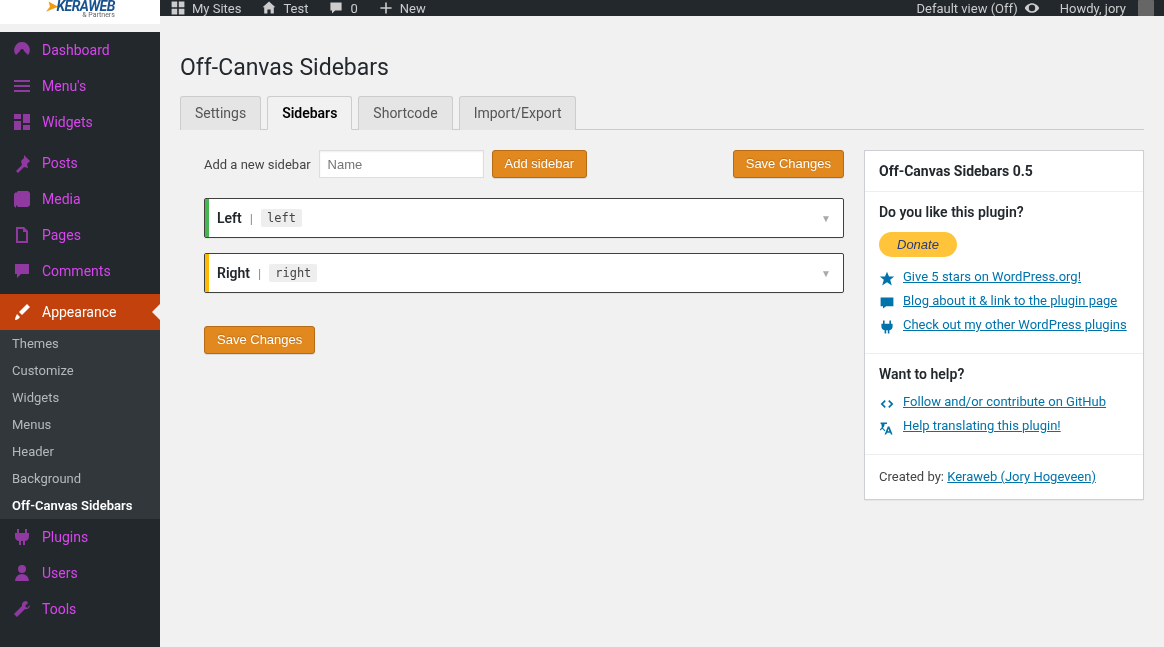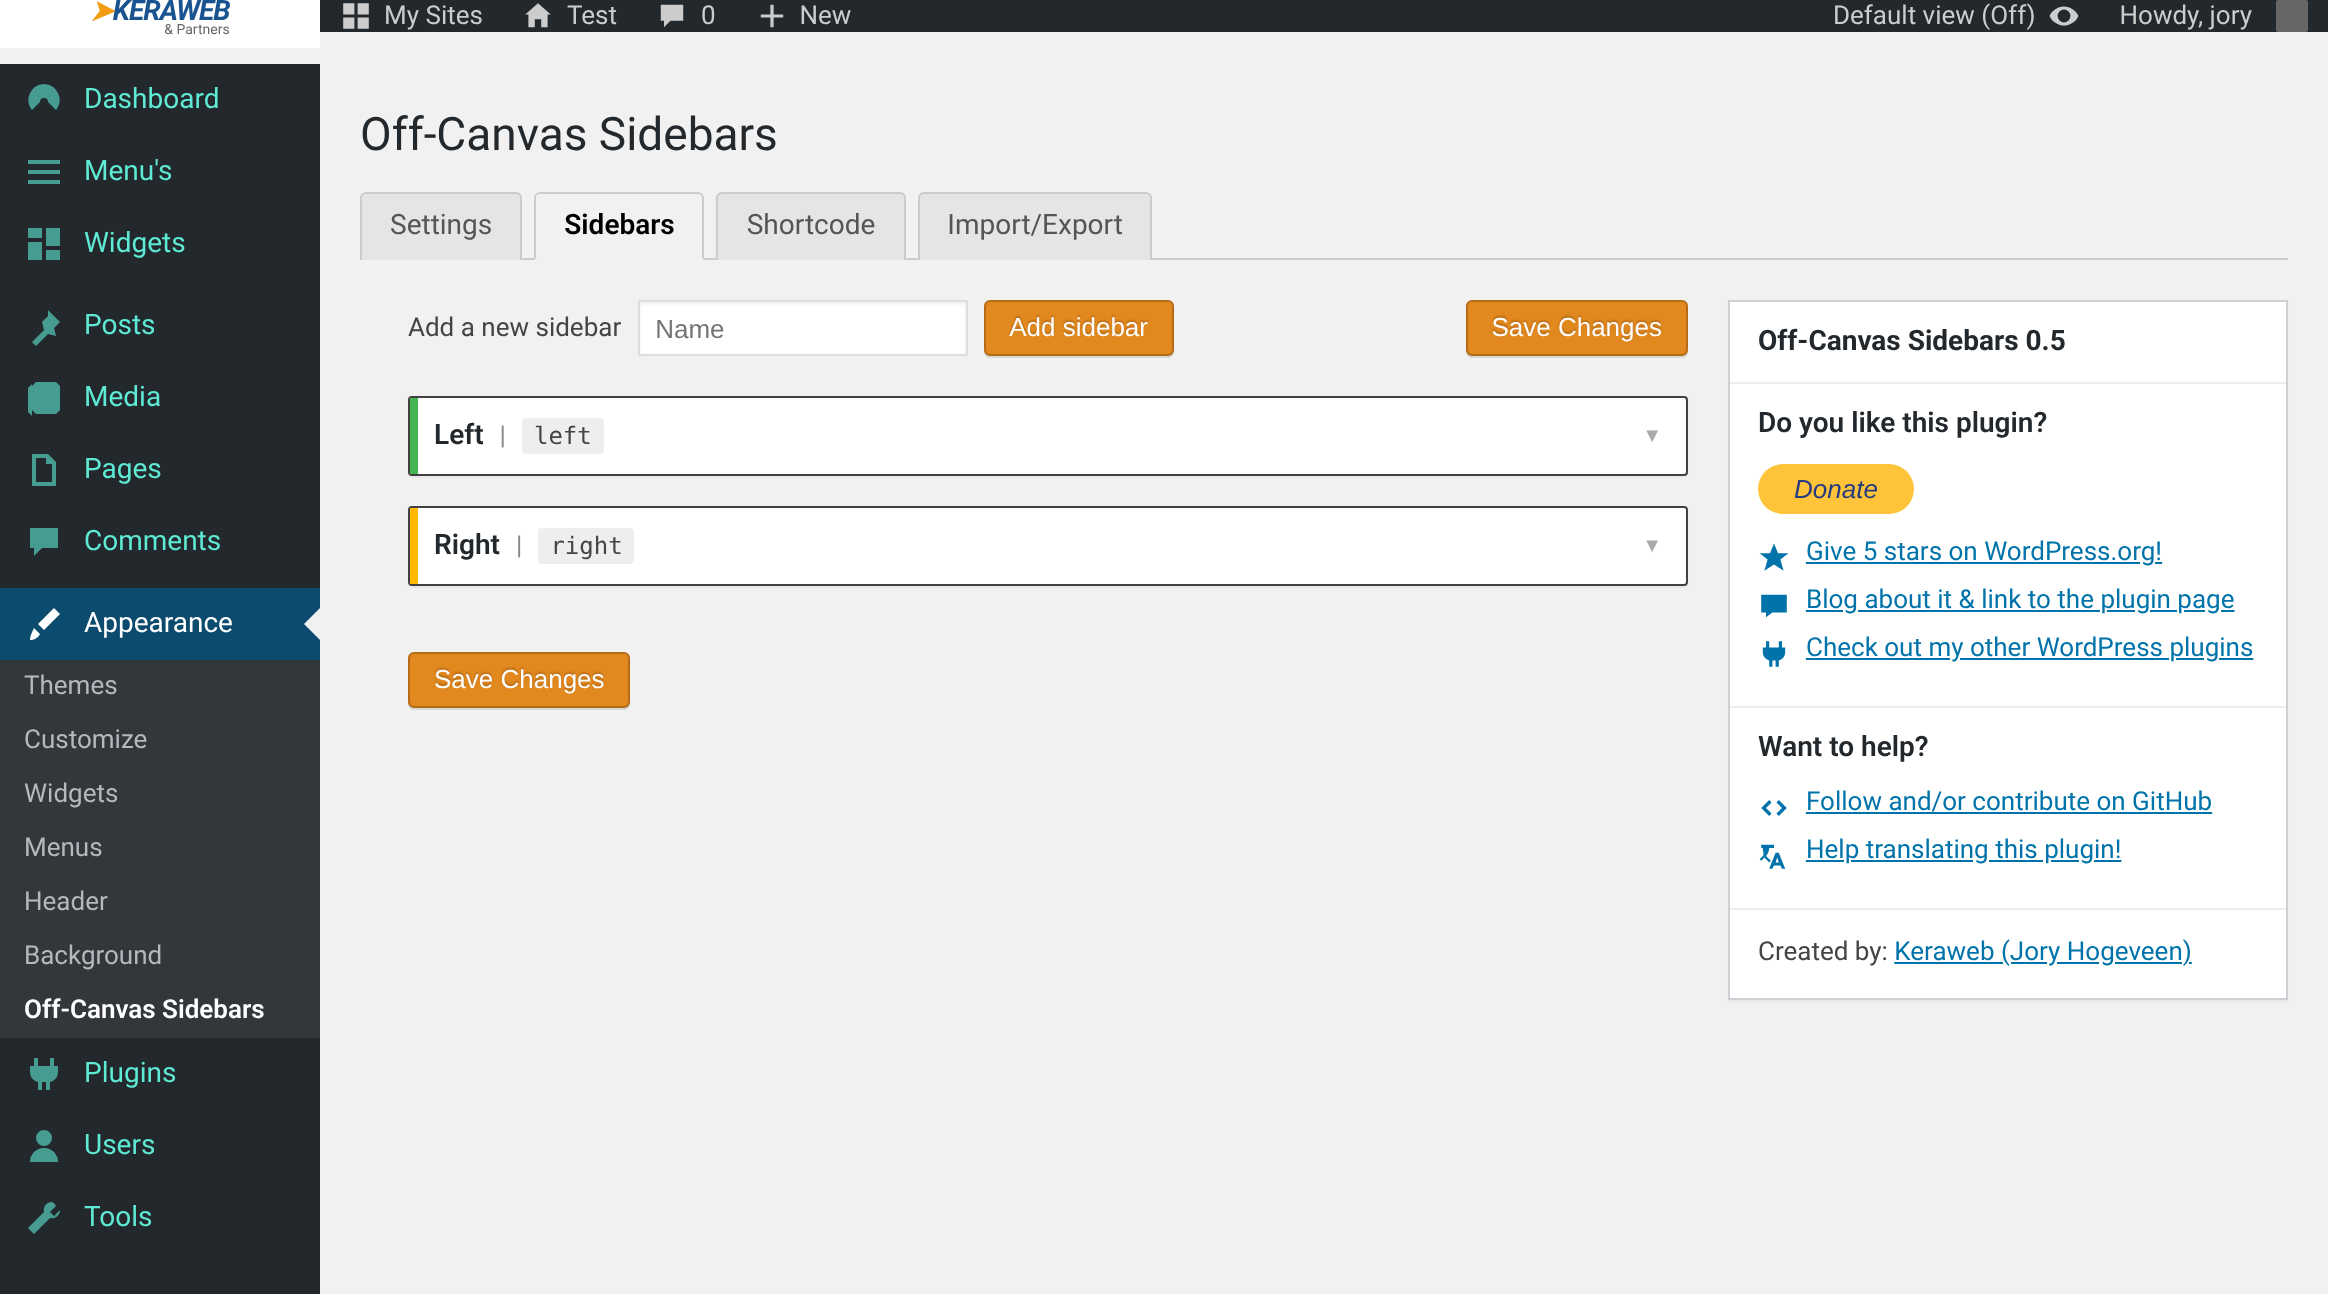--- a/index.html
+++ b/index.html
@@ -10,22 +10,22 @@
   .logo-text { font-weight: bold; font-style: italic; color: #1a5490; font-size: 14px; letter-spacing: -0.5px; }
   .logo-accent { color: #f39c12; }
   .logo-sub { font-size: 7px; color: #666; font-style: normal; font-weight: normal; display: block; margin-top: -3px; letter-spacing: 0; }
   .topbar-items { display: flex; align-items: center; height: 100%; flex: 1; }
   .topbar-item { padding: 0 10px; height: 100%; display: flex; align-items: center; gap: 6px; cursor: pointer; color: #ccc; }
   .topbar-right { margin-left: auto; display: flex; align-items: center; height: 100%; }
   .topbar-icon { width: 16px; height: 16px; fill: currentColor; }
   .avatar { width: 16px; height: 16px; background: #666; display: inline-block; margin-left: 6px; border-radius: 1px; }
   
   .sidebar { position: fixed; top: 32px; left: 0; bottom: 0; width: 160px; background: #23282d; color: #eee; overflow-y: auto; }
-  .menu-item { padding: 8px 12px; display: flex; align-items: center; gap: 10px; cursor: pointer; color: #5eead4; font-size: 14px; }
-  .menu-item.current { background: #0c4a6e; color: #fff; font-weight: 400; position: relative; }
+  .menu-item { padding: 8px 12px; display: flex; align-items: center; gap: 10px; cursor: pointer; color: #d946ef; font-size: 14px; }
+  .menu-item.current { background: #c2410c; color: #fff; font-weight: 400; position: relative; }
   .menu-item.current::after { content: ''; position: absolute; right: 0; top: 50%; transform: translateY(-50%); border: 8px solid transparent; border-right-color: #f1f1f1; }
   .menu-icon { width: 20px; height: 20px; fill: currentColor; opacity: 0.6; }
   .menu-item.current .menu-icon { opacity: 1; }
   .menu-sep { height: 5px; }
   .submenu { background: #32373c; }
   .submenu-item { padding: 6px 12px; cursor: pointer; color: #b4b9be; font-size: 13px; }
   .submenu-item.current { color: #fff; font-weight: 600; }
   
   .content { margin-left: 160px; margin-top: 32px; padding: 10px 20px 40px 20px; }
   .page-title { font-size: 23px; font-weight: 400; color: #23282d; margin: 12px 0 15px 0; }

